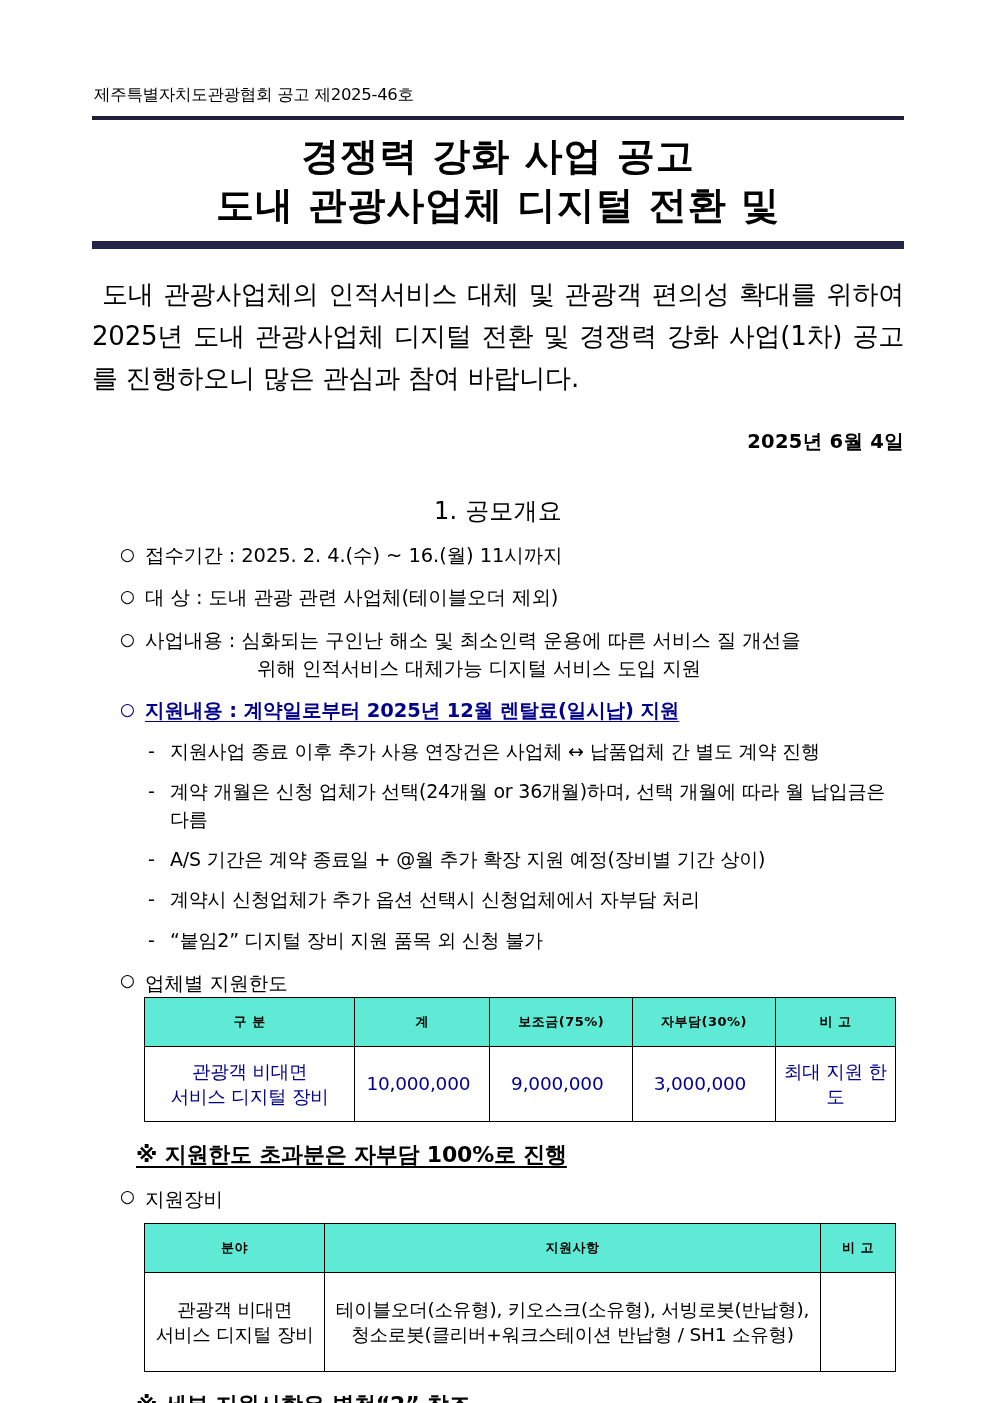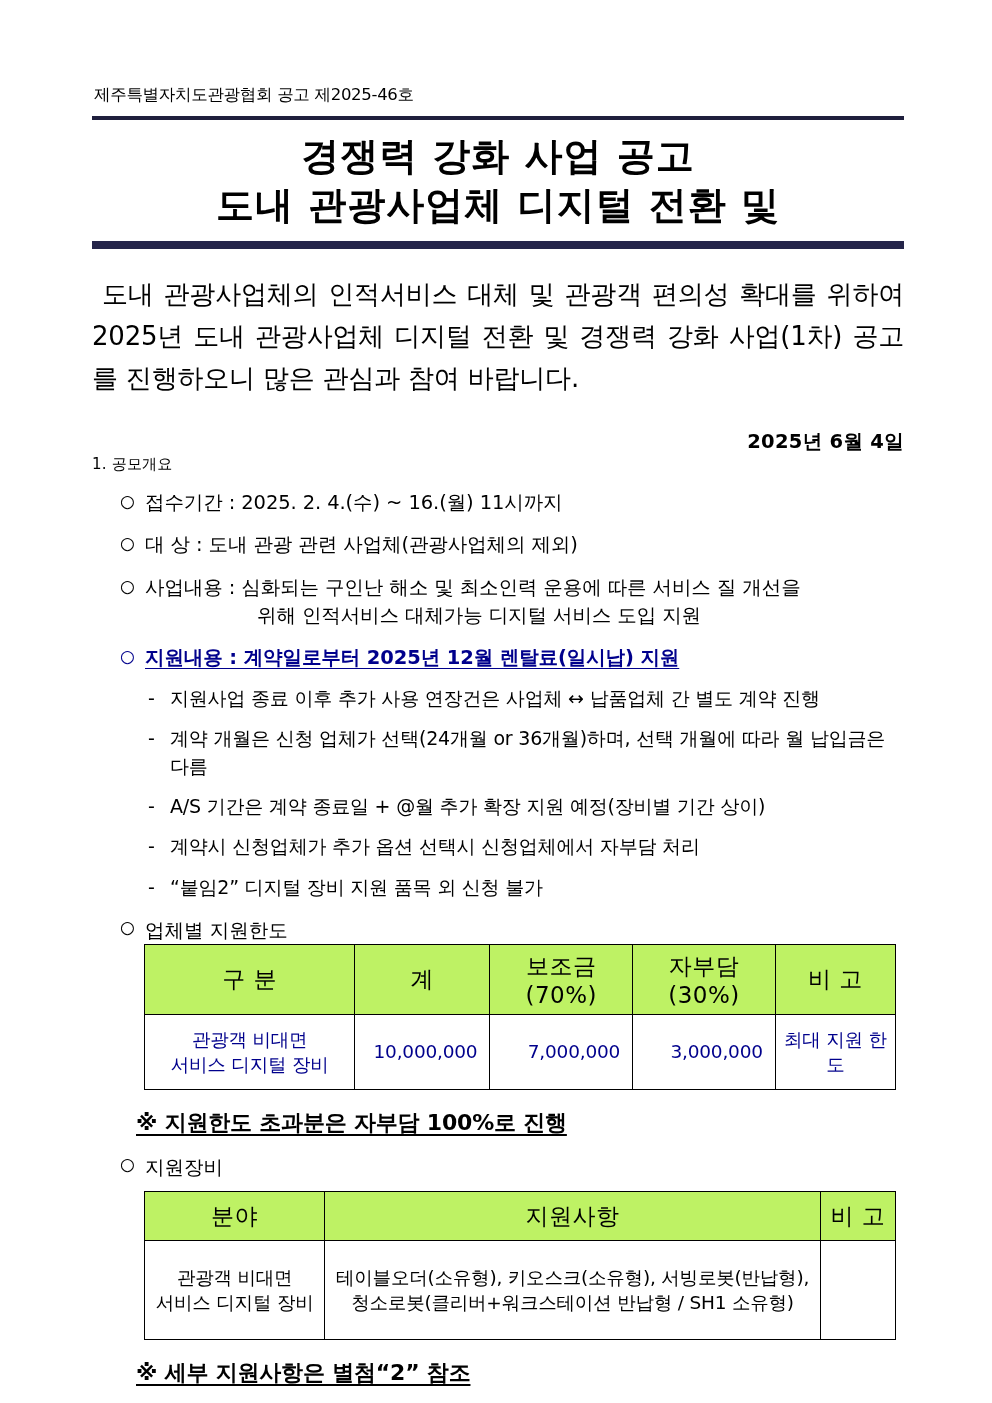--- a/index.html
+++ b/index.html
@@ -65,22 +65,24 @@
   .sign-date, .sign-name {
     text-align: right;
     font-size: 19.5px;
     letter-spacing: 0.3px;
   }
   .sign-date { margin-top: 28px; font-weight: bold; }
   .sign-name { margin-top: 20px; padding-right: 4px; }
 
   
   .section-title {
-    font-size: 15px;
+    margin-top: 40px;
+    font-size: 24px;
     letter-spacing: 0.2px;
+    text-align: center;
   }
 
   .bullet-list { margin: 0; padding: 0; list-style: none; }
   .bullet {
     display: flex;
     align-items: flex-start;
     margin-top: 15px;
     font-size: 19.5px;
     line-height: 1.42;
     padding-left: 28px;
@@ -145,38 +147,39 @@
     background: #ffffff;
   }
   table td, table th {
     border: 1px solid #000000;
     text-align: center;
     vertical-align: middle;
     font-weight: normal;
     padding: 6px 4px;
   }
   thead th {
-    background: #bef264;
-    font-size: 23px;
+    background: #5eead4;
+    font-size: 13px;
     height: 36px;
     letter-spacing: 0.5px;
+    font-weight: bold;
   }
   tbody td {
     font-size: 18.5px;
     line-height: 1.38;
     height: 62px;
     letter-spacing: -0.2px;
   }
   .t-limits tbody td { color: #00008c; }
   .t-limits .c0 { width: 28%; }
   .t-limits .c1 { width: 18%; }
   .t-limits .c2 { width: 19%; }
   .t-limits .c3 { width: 19%; }
   .t-limits .c4 { width: 16%; }
-  .t-limits .num { text-align: right; padding-right: 12px; }
+  .t-limits .num { text-align: center; padding-right: 12px; }
 
   .t-equip .c0 { width: 24%; }
   .t-equip .c1 { width: 66%; }
   .t-equip .c2 { width: 10%; }
   .t-equip tbody td { height: 86px; }
   .t-equip .detail { text-align: center; padding: 6px 10px; }
 
   .mini-head {
     margin-top: 16px;
     font-size: 19.5px;
@@ -212,21 +215,21 @@
 
   <ul class="bullet-list">
 
     <li class="bullet">
       <span class="mark">○</span>
       <span class="btext">접수기간 : 2025. 2. 4.(수) ~ 16.(월) 11시까지</span>
     </li>
 
     <li class="bullet">
       <span class="mark">○</span>
-      <span class="btext">대     상 : 도내 관광 관련 사업체(관광사업체의 제외)</span>
+      <span class="btext">대     상 : 도내 관광 관련 사업체(테이블오더 제외)</span>
     </li>
 
     <li class="bullet">
       <span class="mark">○</span>
       <span class="btext">
         <span>사업내용 : 심화되는 구인난 해소 및 최소인력 운용에 따른 서비스 질 개선을</span>
         <span class="cont">위해 인적서비스 대체가능 디지털 서비스 도입 지원</span>
       </span>
     </li>
 
@@ -270,33 +273,33 @@
       <col class="c0">
         <col class="c1">
         <col class="c2">
         <col class="c3">
         <col class="c4">
     </colgroup>
     <thead>
       <tr>
         <th>구 분</th>
         <th>계</th>
-        <th>보조금(70%)</th>
+        <th>보조금(75%)</th>
         <th>자부담(30%)</th>
         <th>비 고</th>
       </tr>
     </thead>
     <tbody>
       <tr>
         <td>
           <span>관광객 비대면</span><br>
           <span>서비스 디지털 장비</span>
         </td>
         <td class="num">10,000,000</td>
-        <td class="num">7,000,000</td>
+        <td class="num">9,000,000</td>
         <td class="num">3,000,000</td>
         <td>최대 지원 한도</td>
       </tr>
     </tbody>
   </table>
 
   <div class="note">
     <span>※ 지원한도 초과분은 자부담 100%로 진행</span>
   </div>
 

